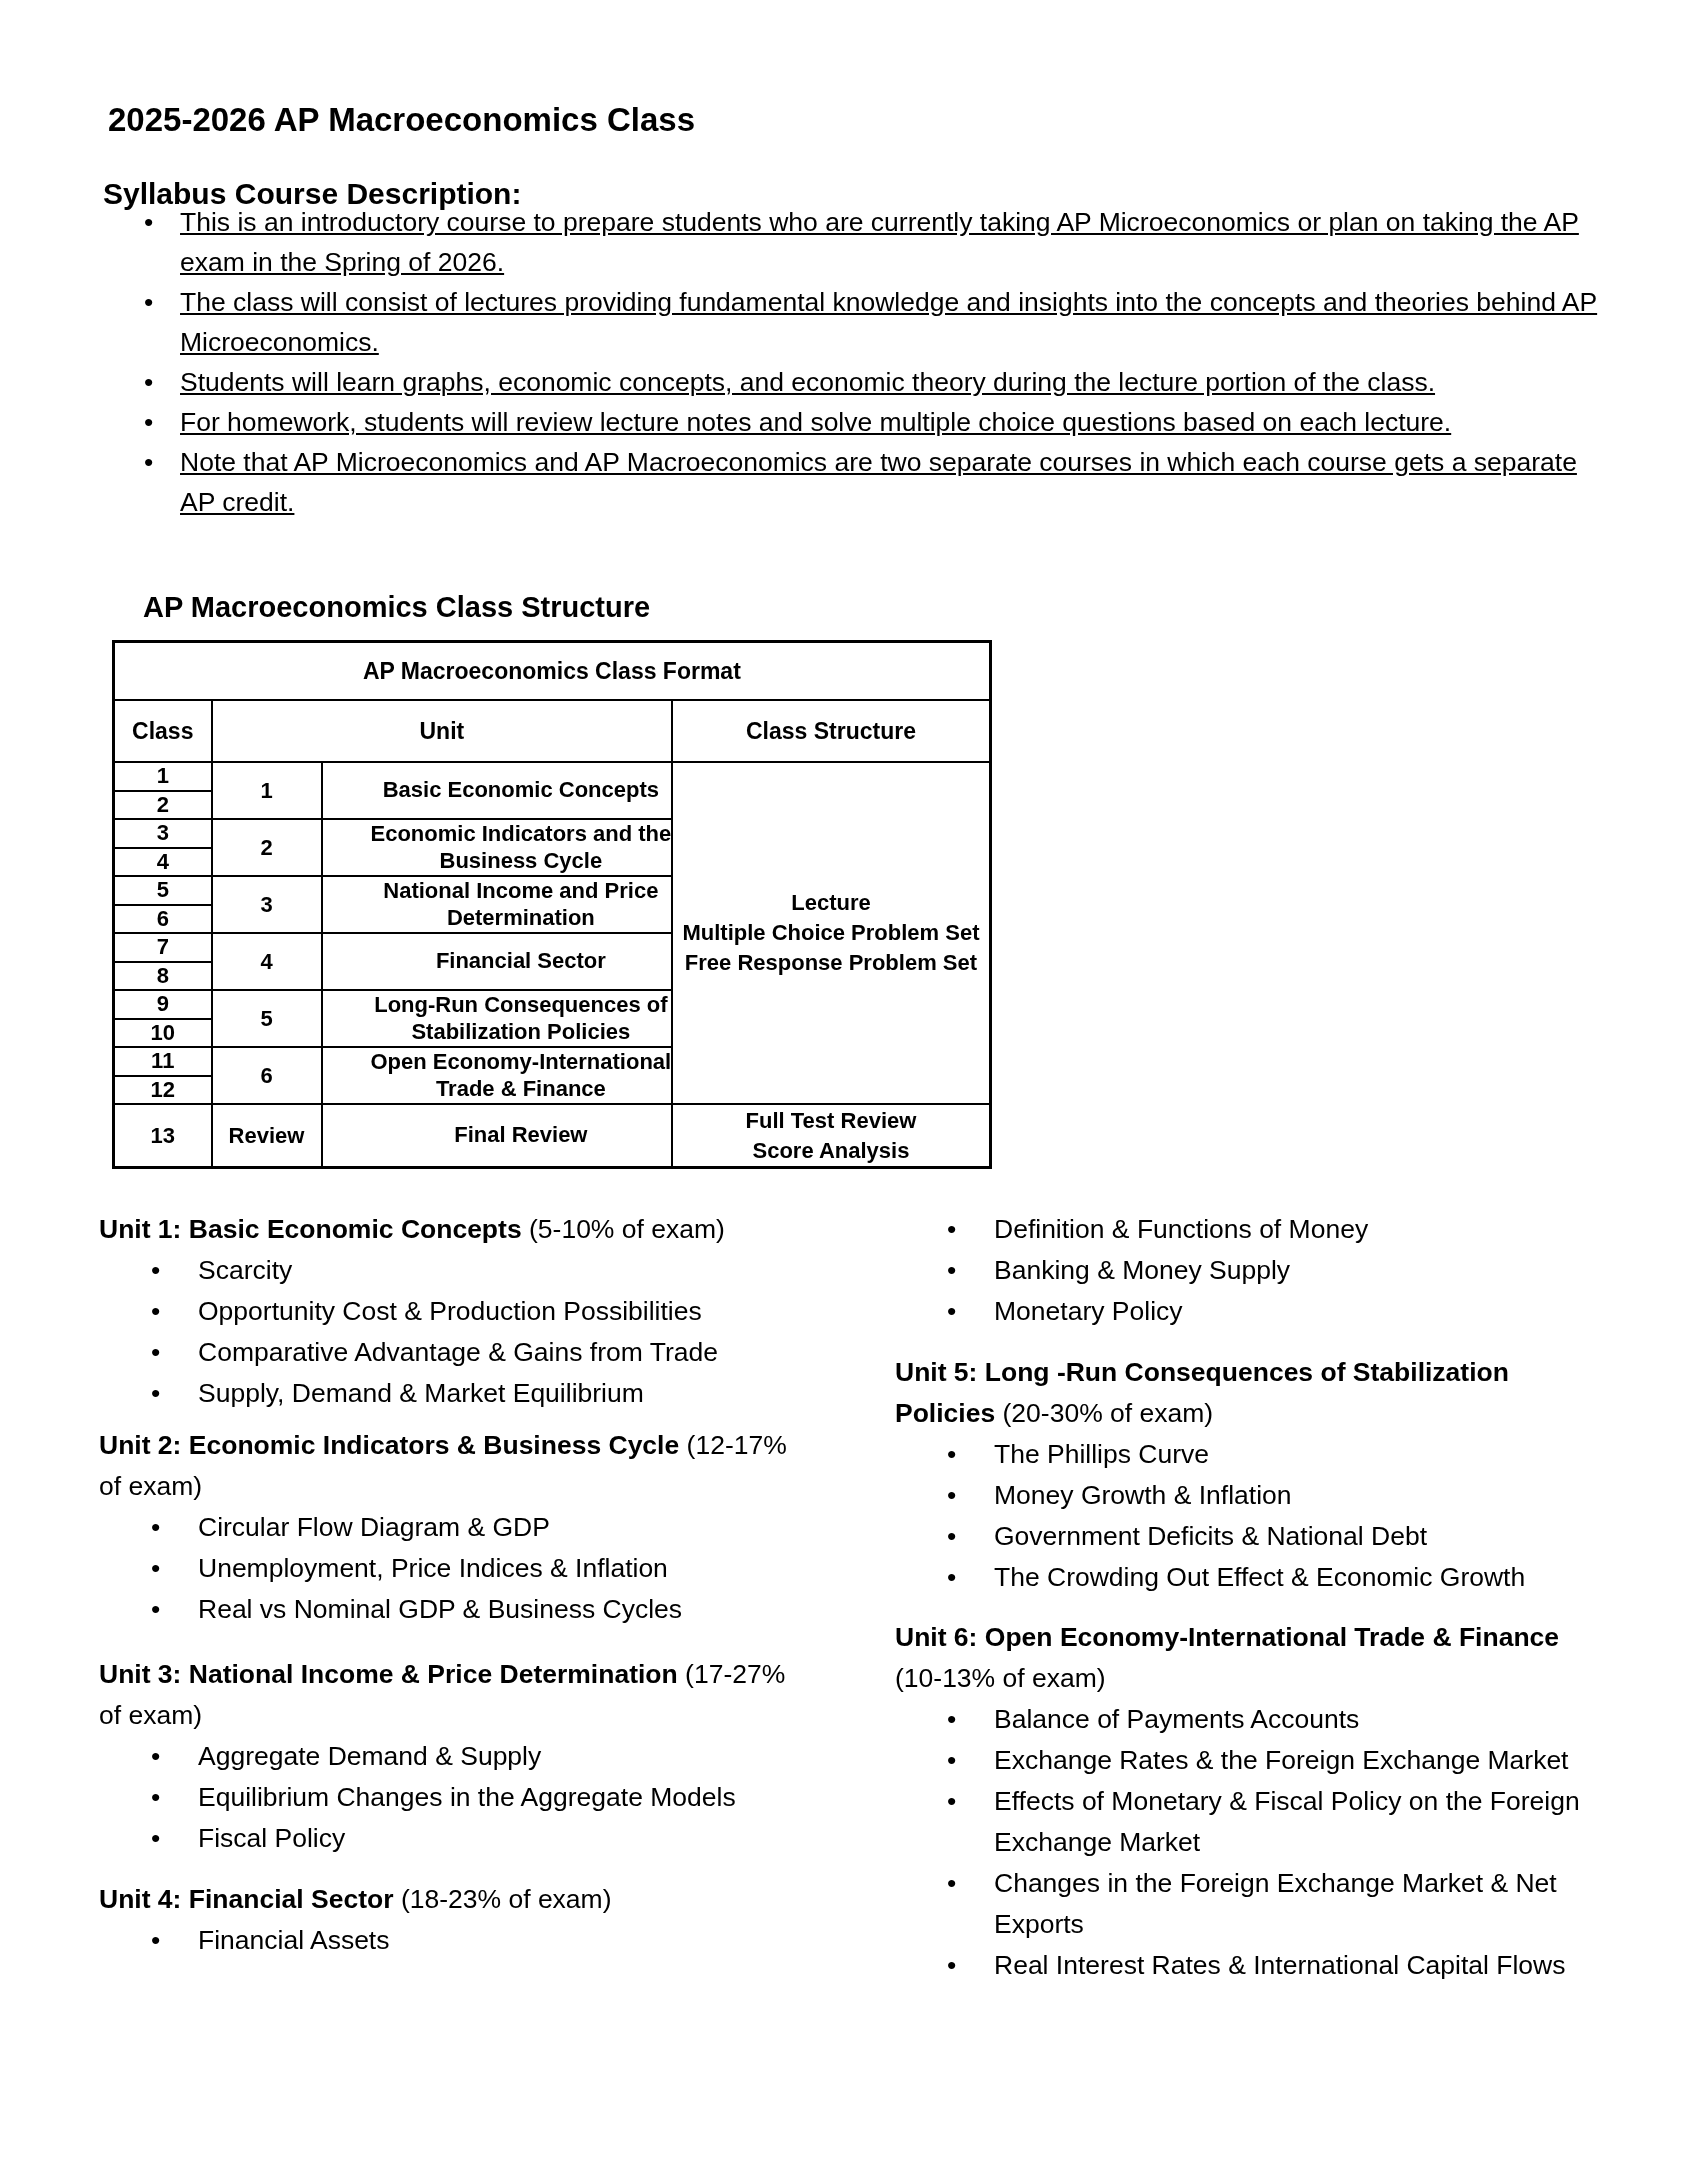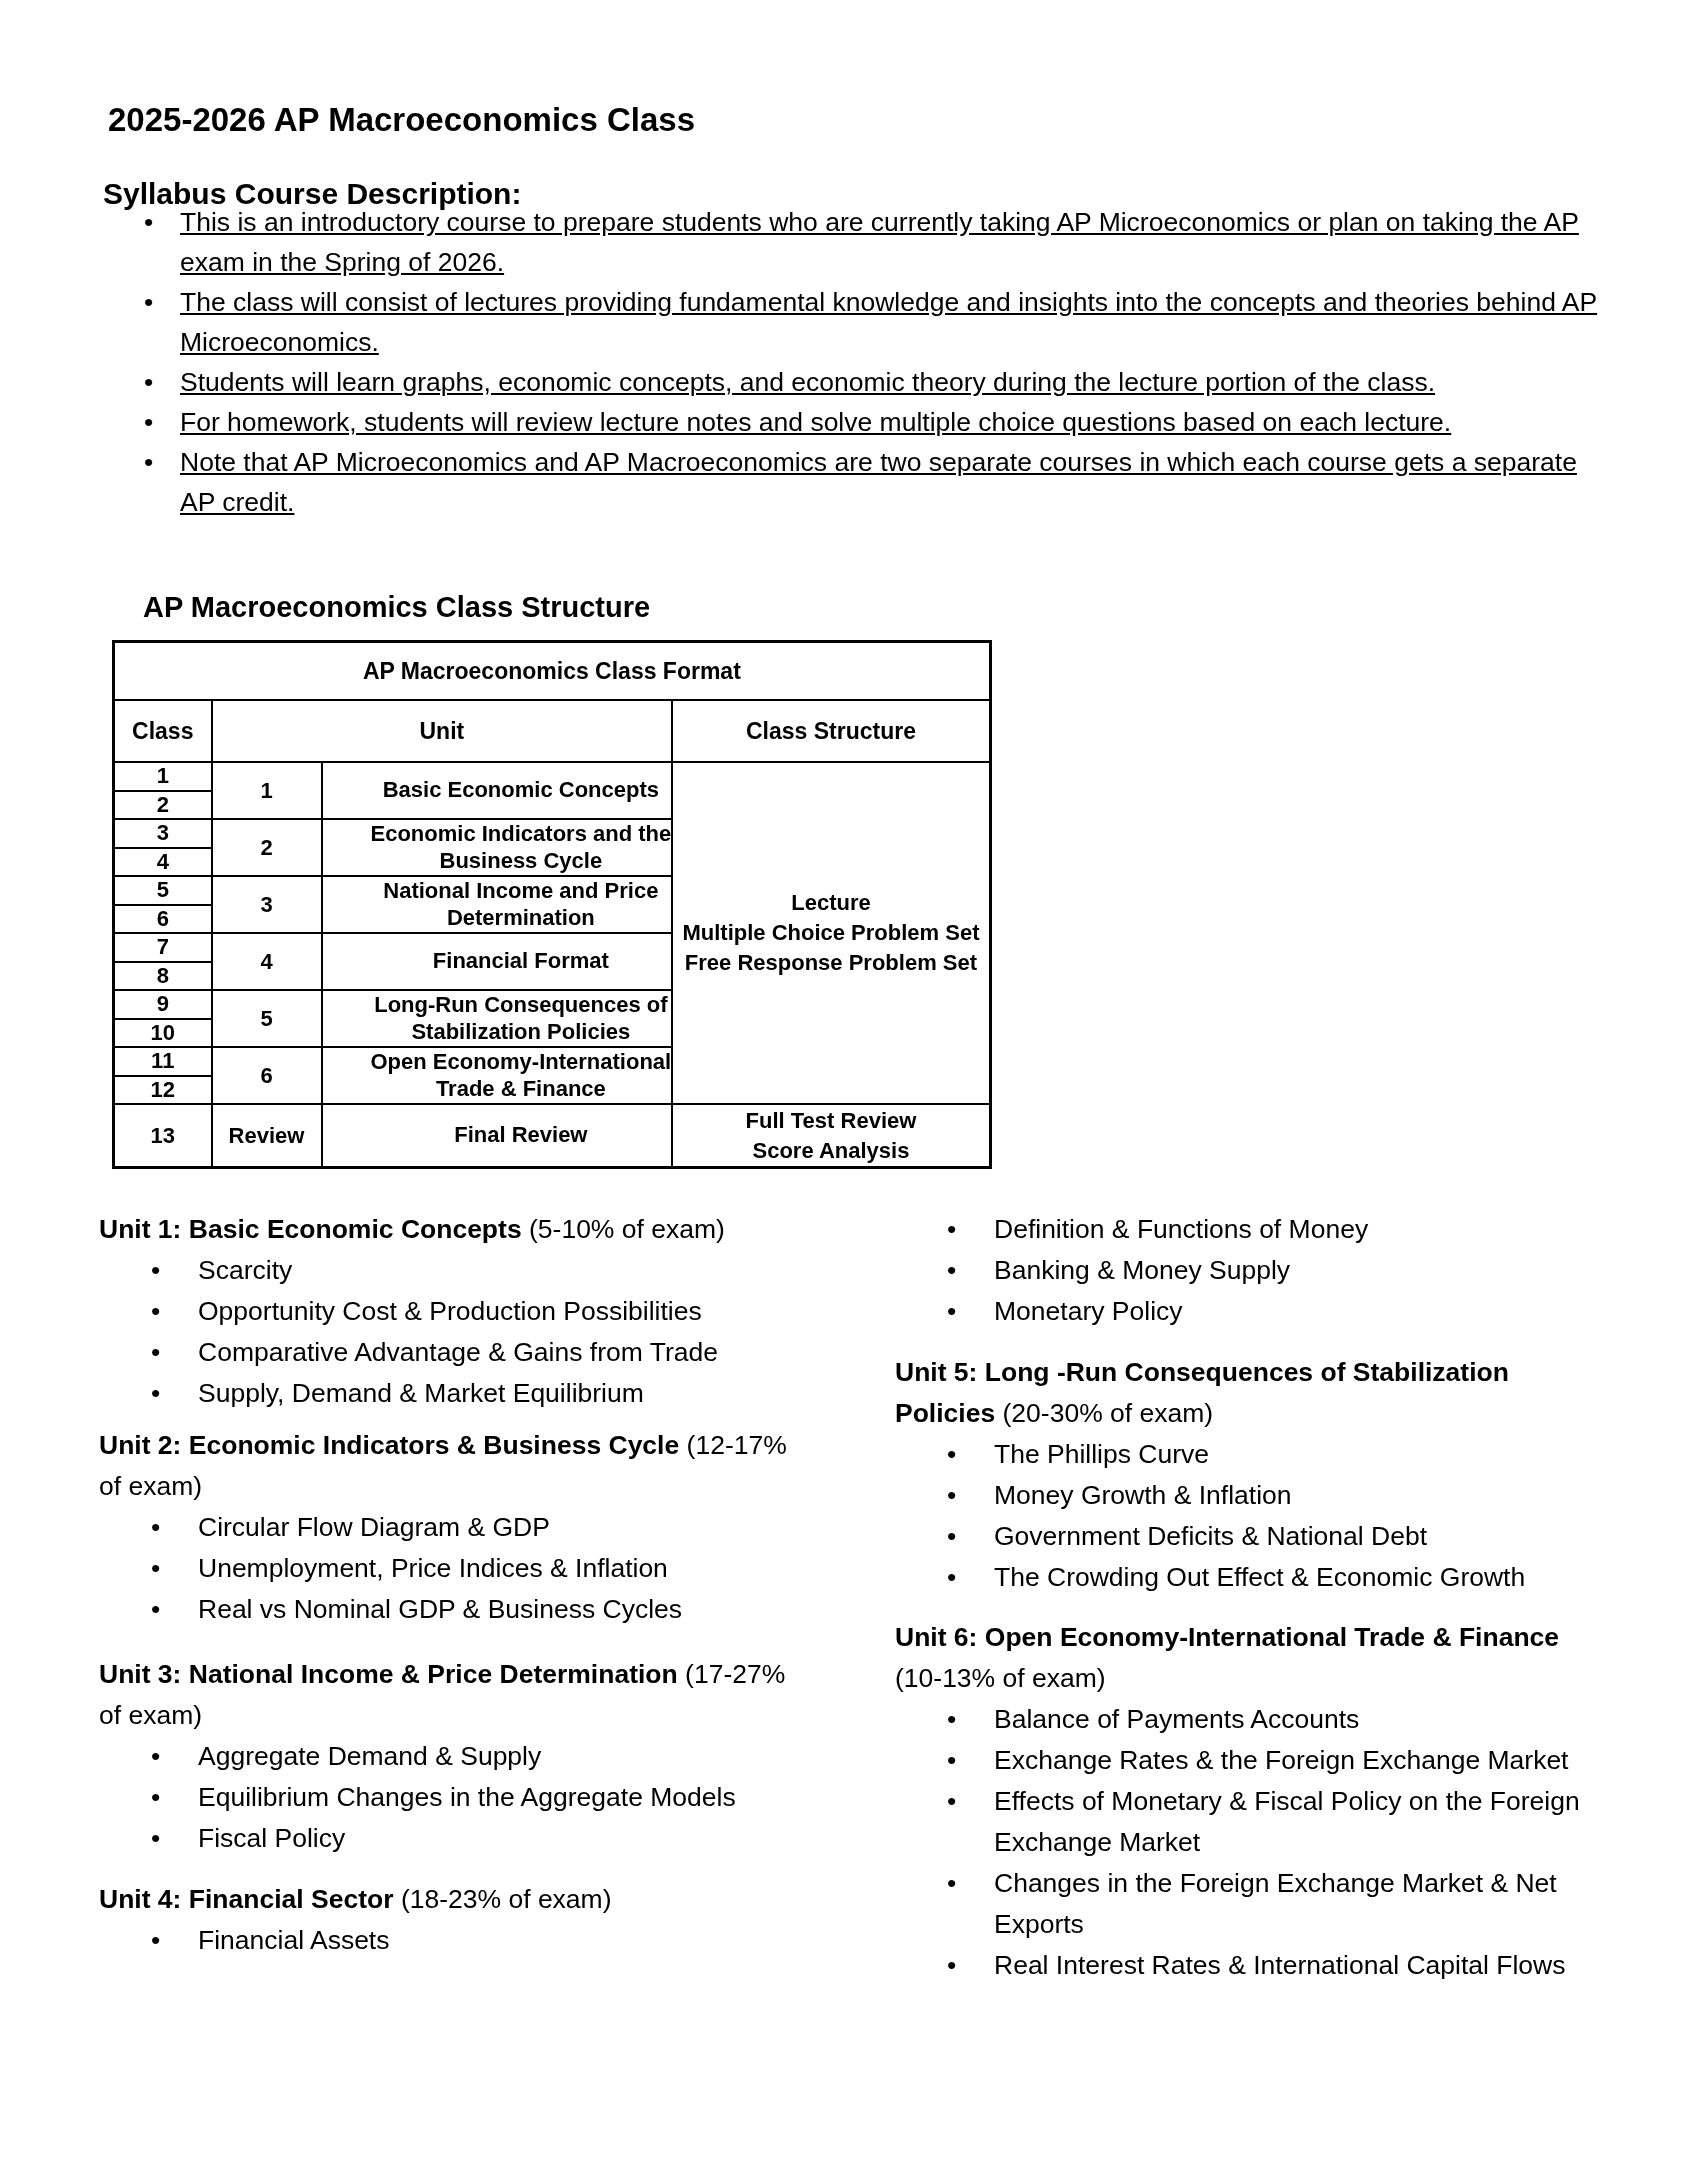--- a/index.html
+++ b/index.html
@@ -152,21 +152,21 @@
         </td>
       </tr>
       <tr class="crow">
         <td>6</td>
       </tr>
 
       <tr class="crow">
         <td>7</td>
         <td rowspan="2">4</td>
         <td rowspan="2" class="uname">
-          <div>Financial Format</div>
+          <div>Financial Sector</div>
         </td>
       </tr>
       <tr class="crow">
         <td>8</td>
       </tr>
 
       <tr class="crow">
         <td>9</td>
         <td rowspan="2">5</td>
         <td rowspan="2" class="uname">

